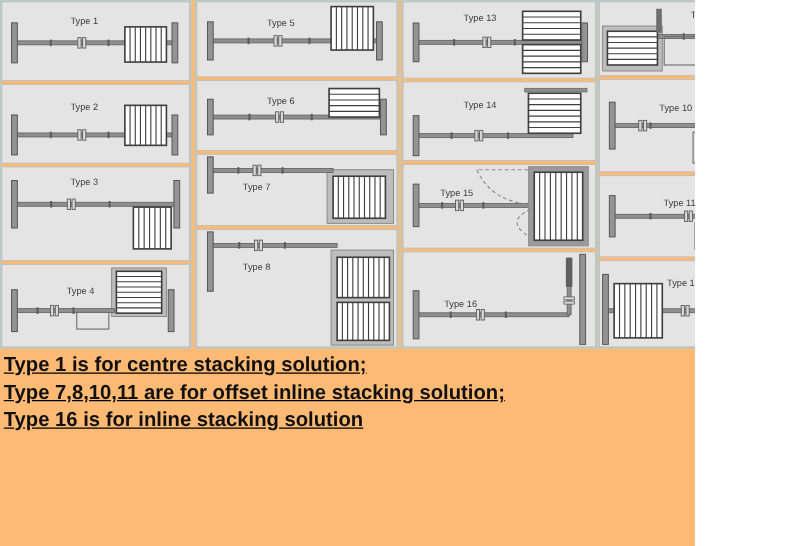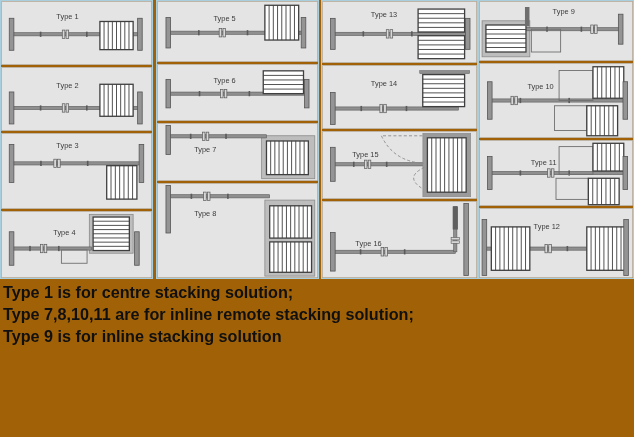--- a/index.html
+++ b/index.html
@@ -1,17 +1,17 @@
 <!DOCTYPE html>
 <html><head>
 <meta charset="utf-8">
 <style>
   html,body{margin:0;padding:0;background:#ffffff;}
-  .stage{position:relative;width:634px;height:437px;background:#a16207;overflow:hidden;
-         font-family:"Liberation Sans",sans-serif;}
+  .stage{position:relative;width:556px;height:437px;background:#fdba74;overflow:hidden;
+         font-family:"Liberation Sans",sans-serif;text-decoration:underline;}
   #diagram{display:block;}
   .notes{padding:1px 0 13px 3px;}
   .note-line{font-weight:bold;font-size:16.2px;line-height:22.2px;color:#101010;
              letter-spacing:0px;white-space:nowrap;}
 </style>
 </head>
 <body>
 
 <div class="stage">
 
@@ -360,16 +360,16 @@
         <line x1="137.74444444444444" y1="18.900000000000002" x2="137.74444444444444" y2="62.3" stroke="#3f3f3f" stroke-width="0.9"></line>
         <line x1="142.0222222222222" y1="18.900000000000002" x2="142.0222222222222" y2="62.3" stroke="#3f3f3f" stroke-width="0.9"></line>
         <rect x="3.0900000000000007" y="11.5" width="4.6" height="56" fill="#949494" stroke="#565656" stroke-width="0.8"></rect>
         <rect x="144.76999999999998" y="11.5" width="4.6" height="56" fill="#949494" stroke="#565656" stroke-width="0.8"></rect>
         <text x="67.76" y="21" fill="#3a3a3a" font-size="7.4" text-anchor="middle" font-family="&quot;Liberation Sans&quot;, sans-serif">Type 12</text>
       </g>
     </svg>
 
   <div class="notes">
     <div class="note-line">Type 1 is for centre stacking solution;</div>
-    <div class="note-line">Type 7,8,10,11 are for inline remote stacking solution;</div>
-    <div class="note-line">Type 9 is for inline stacking solution</div>
+    <div class="note-line">Type 7,8,10,11 are for offset inline stacking solution;</div>
+    <div class="note-line">Type 16 is for inline stacking solution</div>
   </div>
 </div>
 
 </body></html>

